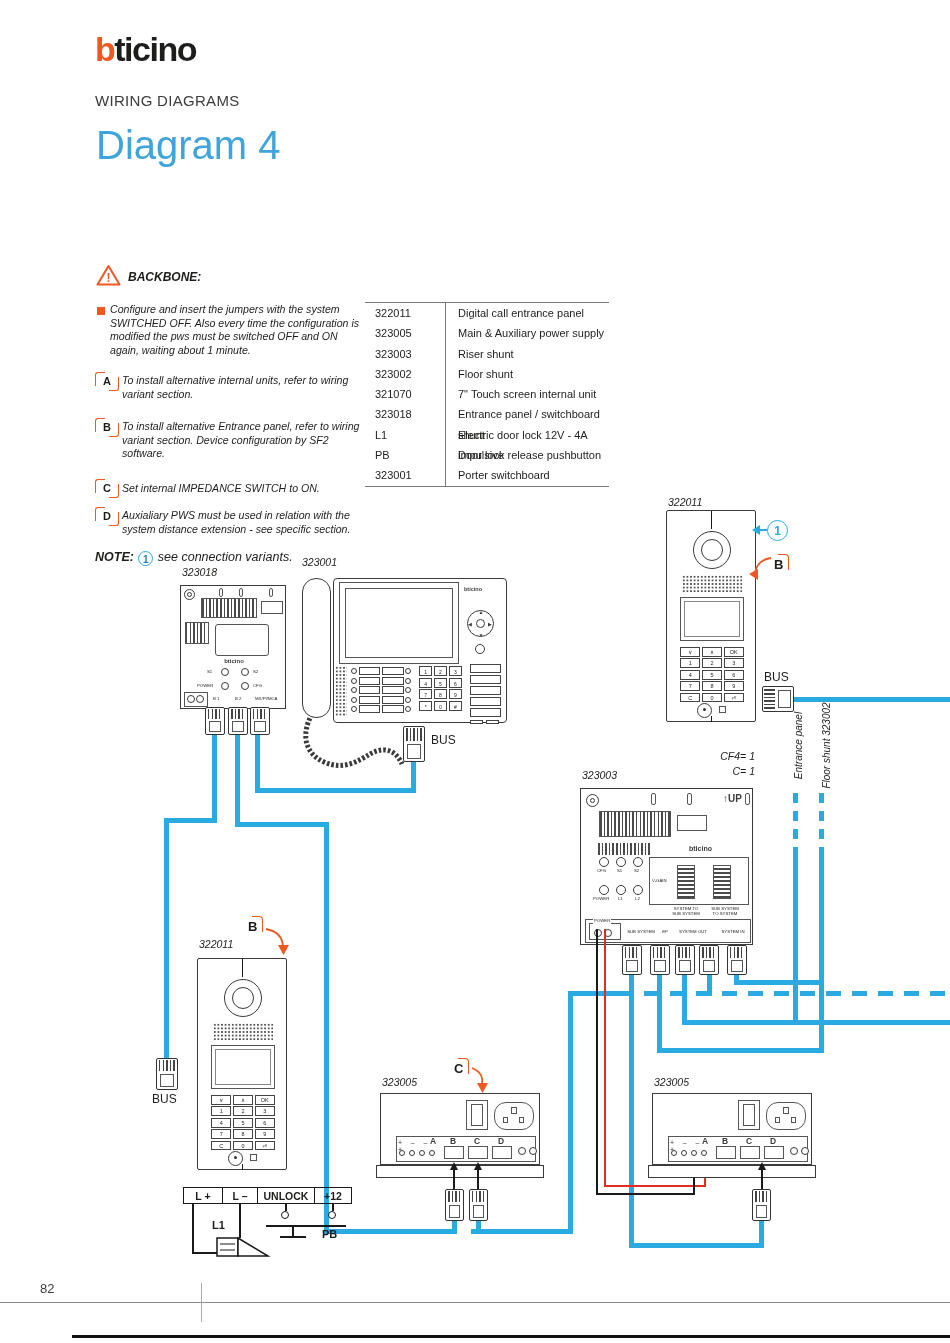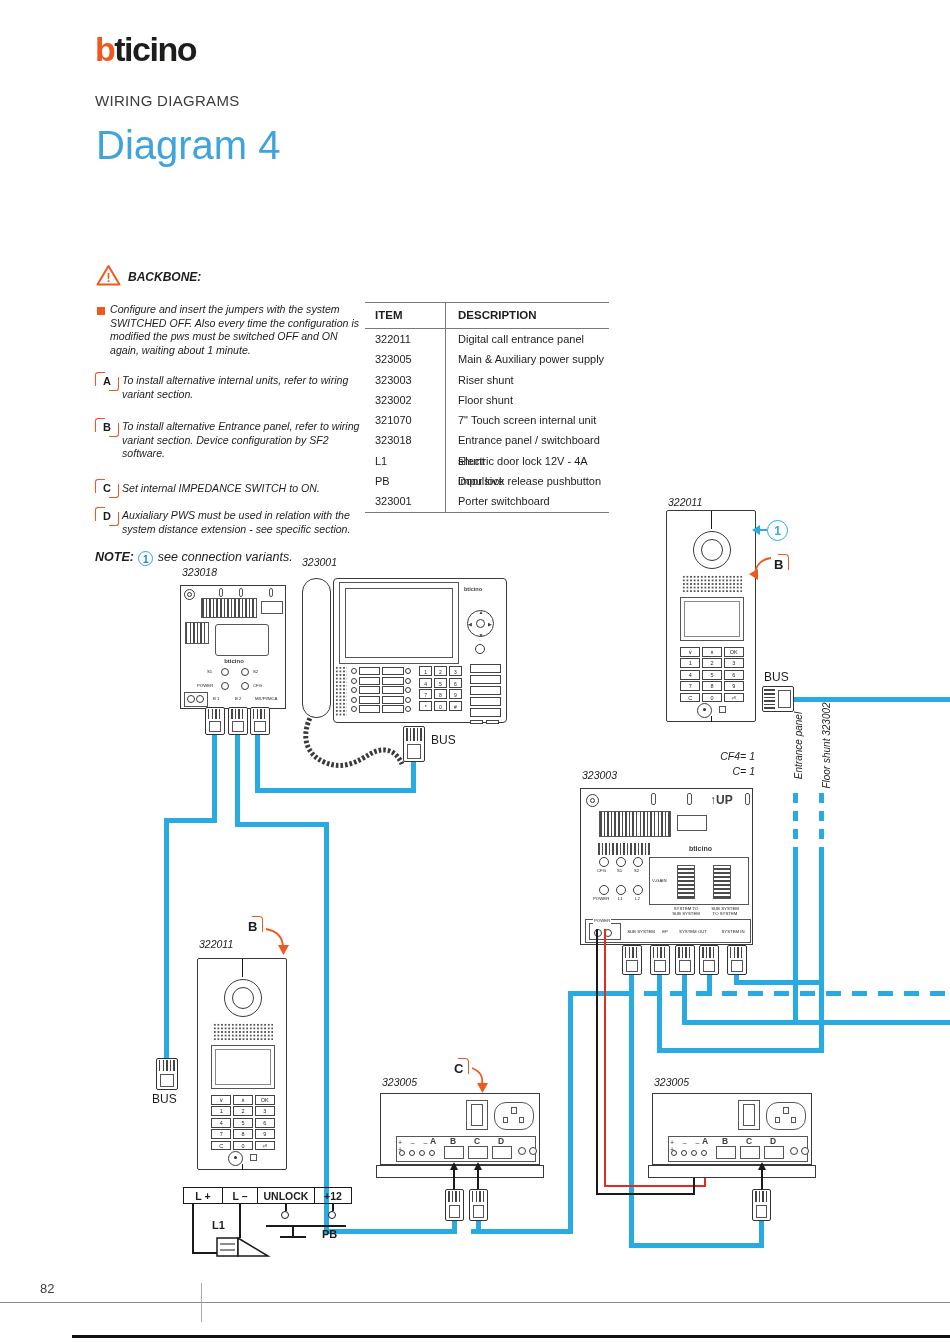--- a/index.html
+++ b/index.html
@@ -93,24 +93,20 @@
   <div class="wkey" style="left:99px;top:509px">D</div>
   <div class="wtext" style="left:122px;top:509px;width:256px">Auxialiary PWS must be used in relation with the system distance extension - see specific section.</div>
 
   <div class="abs" style="left:95px;top:547px">
     <span class="it bd" style="font-size:12.5px;color:#1d1d1b">NOTE:</span>
     <span class="notecirc">1</span>
     <span class="it" style="font-size:12.5px;color:#1d1d1b">see connection variants.</span>
   </div>
 
   <div class="itbl">
-    <div class="hd">
-      <div class="c1">ITEM</div>
-      <div class="c2">DESCRIPTION</div>
-    </div>
     <div class="rw">
         <div class="c1">322011</div>
         <div class="c2">Digital call entrance panel</div>
       </div>
     <div class="rw">
         <div class="c1">323005</div>
         <div class="c2">Main &amp; Auxiliary power supply</div>
       </div>
     <div class="rw">
         <div class="c1">323003</div>
@@ -342,21 +338,21 @@
   <div class="abs it" style="left:688px;top:749px;width:67px;font-size:10.5px;line-height:15px;text-align:right;color:#1d1d1b">
     <div>CF4= 1</div>
     <div>C= 1</div>
   </div>
   <div class="dev" style="left:580px;top:788px;width:173px;height:157px">
     <div class="circ" style="left:5px;top:5px;width:13px;height:13px"></div>
     <div class="circ" style="left:9px;top:9px;width:5px;height:5px"></div>
     <div class="thin" style="left:70px;top:4px;width:5px;height:12px;border-radius:2px"></div>
     <div class="thin" style="left:106px;top:4px;width:5px;height:12px;border-radius:2px"></div>
     <div class="thin" style="left:164px;top:4px;width:5px;height:12px;border-radius:2px"></div>
-    <div class="abs bd" style="left:129px;top:4px;font-size:12px">↑UP</div>
+    <div class="abs bd" style="left:142px;top:4px;font-size:10px">↑UP</div>
     <div class="thin teeth-h" style="left:18px;top:22px;width:72px;height:26px"></div>
     <div class="thin" style="left:96px;top:26px;width:30px;height:16px"></div>
     <div class="abs teeth-h" style="left:17px;top:54px;width:54px;height:12px"></div>
     <div class="circ" style="left:18px;top:68px;width:10px;height:10px"></div>
     <div class="circ" style="left:35px;top:68px;width:10px;height:10px"></div>
     <div class="circ" style="left:52px;top:68px;width:10px;height:10px"></div>
     <div class="tiny abs" style="left:16px;top:80px">CFG</div>
     <div class="tiny abs" style="left:36px;top:80px">S1</div>
     <div class="tiny abs" style="left:53px;top:80px">S2</div>
     <div class="circ" style="left:18px;top:96px;width:10px;height:10px"></div>

